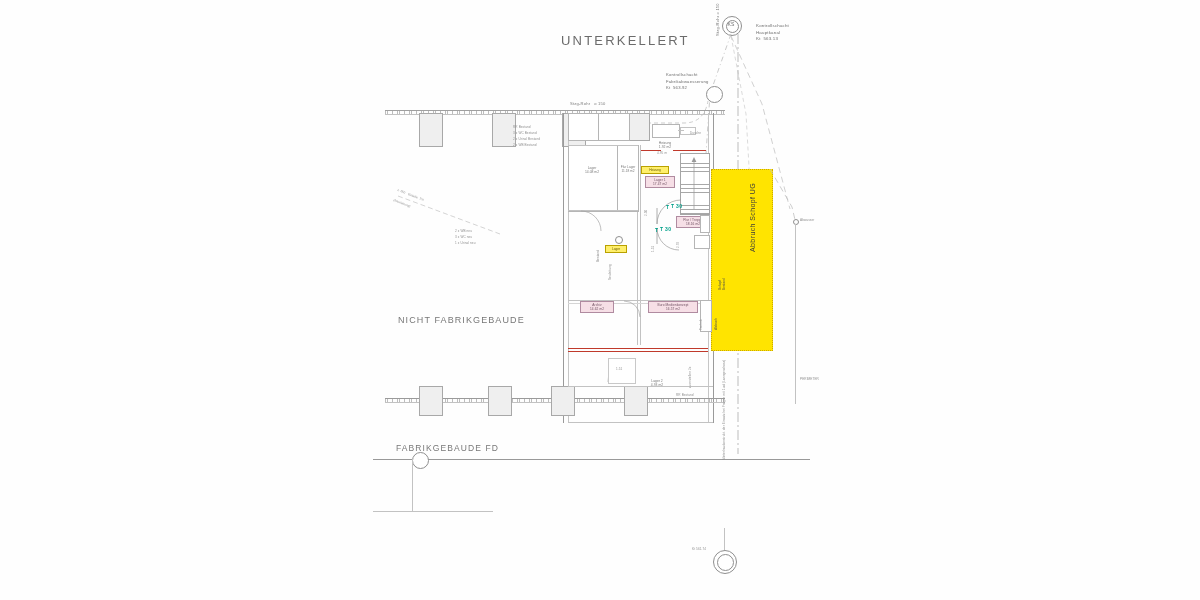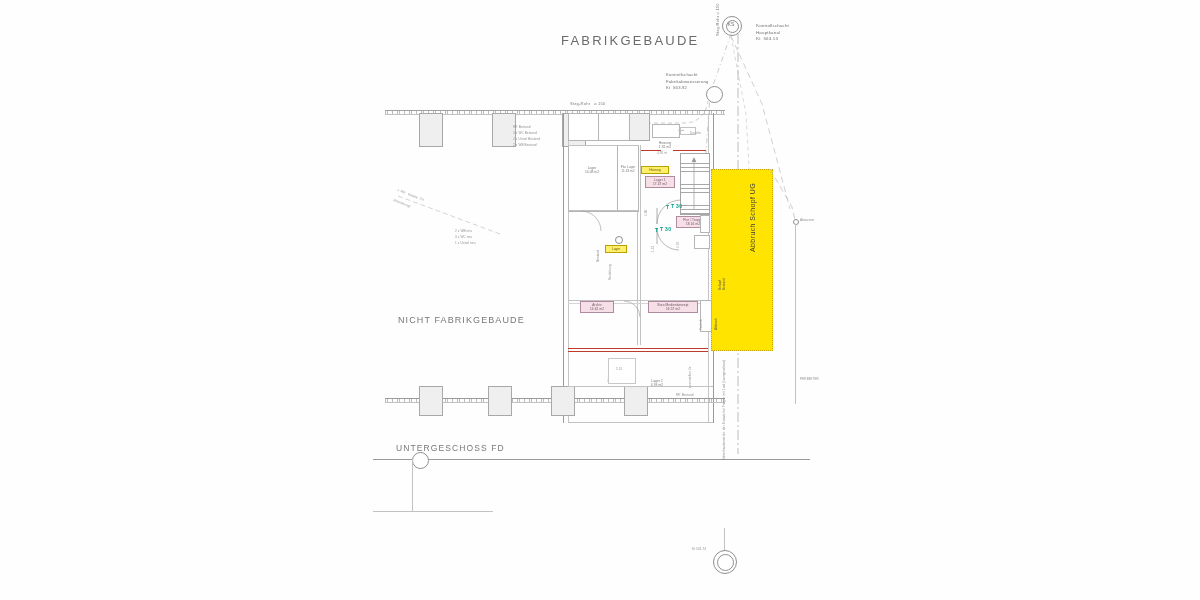--- a/index.html
+++ b/index.html
@@ -78,21 +78,21 @@
   .hatchwall{
     position:absolute;
     background-image:repeating-linear-gradient(90deg,#bdbdbd 0 .6px,transparent .6px 2.4px);
   }
 </style>
 </head>
 <body>
 
 <div class="sheet">
 
-  <div class="txt title" style="left:561px;top:33px;">FABRIKGEBAUDE</div>
+  <div class="txt title" style="left:561px;top:33px;">UNTERKELLERT</div>
 
   <div class="circle" style="left:722px;top:16px;width:18px;height:18px;"></div>
   <div class="circle" style="left:725.5px;top:19.5px;width:11px;height:11px;border-color:#8f8f8f;"></div>
   <div class="txt" style="left:727.5px;top:21px;font-size:5px;color:#6d6d6d;letter-spacing:.2px;">KS</div>
 
   <div class="txt ks-label" style="left:756px;top:23px;font-size:4.4px;">Kontrollschacht</div>
   <div class="txt ks-label" style="left:756px;top:29.5px;font-size:4.4px;">Hauptkanal</div>
   <div class="txt ks-label" style="left:756px;top:36px;font-size:4.4px;">Kt  563.13</div>
 
   <div class="abs" style="left:700px;top:34px;width:110px;height:190px;">
@@ -322,21 +322,21 @@
   <div class="hl-thin" style="left:568px;top:422px;width:145px;"></div>
 
   <div class="txt tiny3" style="left:676px;top:394px;">RR Bestand</div>
   <div class="vtext tiny3" style="left:692px;top:388px;transform:rotate(180deg);">zu
 erstellen
 2x</div>
 
   <div class="room" style="left:608px;top:358px;width:26px;height:24px;border-color:#c8c8c8;"></div>
   <div class="txt tiny3" style="left:616px;top:368px;">1.51</div>
 
-  <div class="txt plan-note" style="left:396px;top:443px;font-size:8.5px;">UNTERGESCHOSS FD</div>
+  <div class="txt plan-note" style="left:396px;top:443px;font-size:8.5px;">FABRIKGEBAUDE FD</div>
   <div class="hl" style="left:373px;top:459px;width:437px;border-top-color:#999;"></div>
   <div class="circle" style="left:412px;top:452px;width:15px;height:15px;"></div>
 
   <div class="vtext tiny3" style="left:726px;top:460px;transform:rotate(180deg);line-height:1.4;">Mieterbaukonstrukt. der
 Einsatz bei Fragen
 mit 1 ad (Lanngeschoss)</div>
 
   <div class="vl-thin" style="left:412px;top:459px;height:52px;"></div>
   <div class="hl-thin" style="left:373px;top:511px;width:120px;"></div>
 

